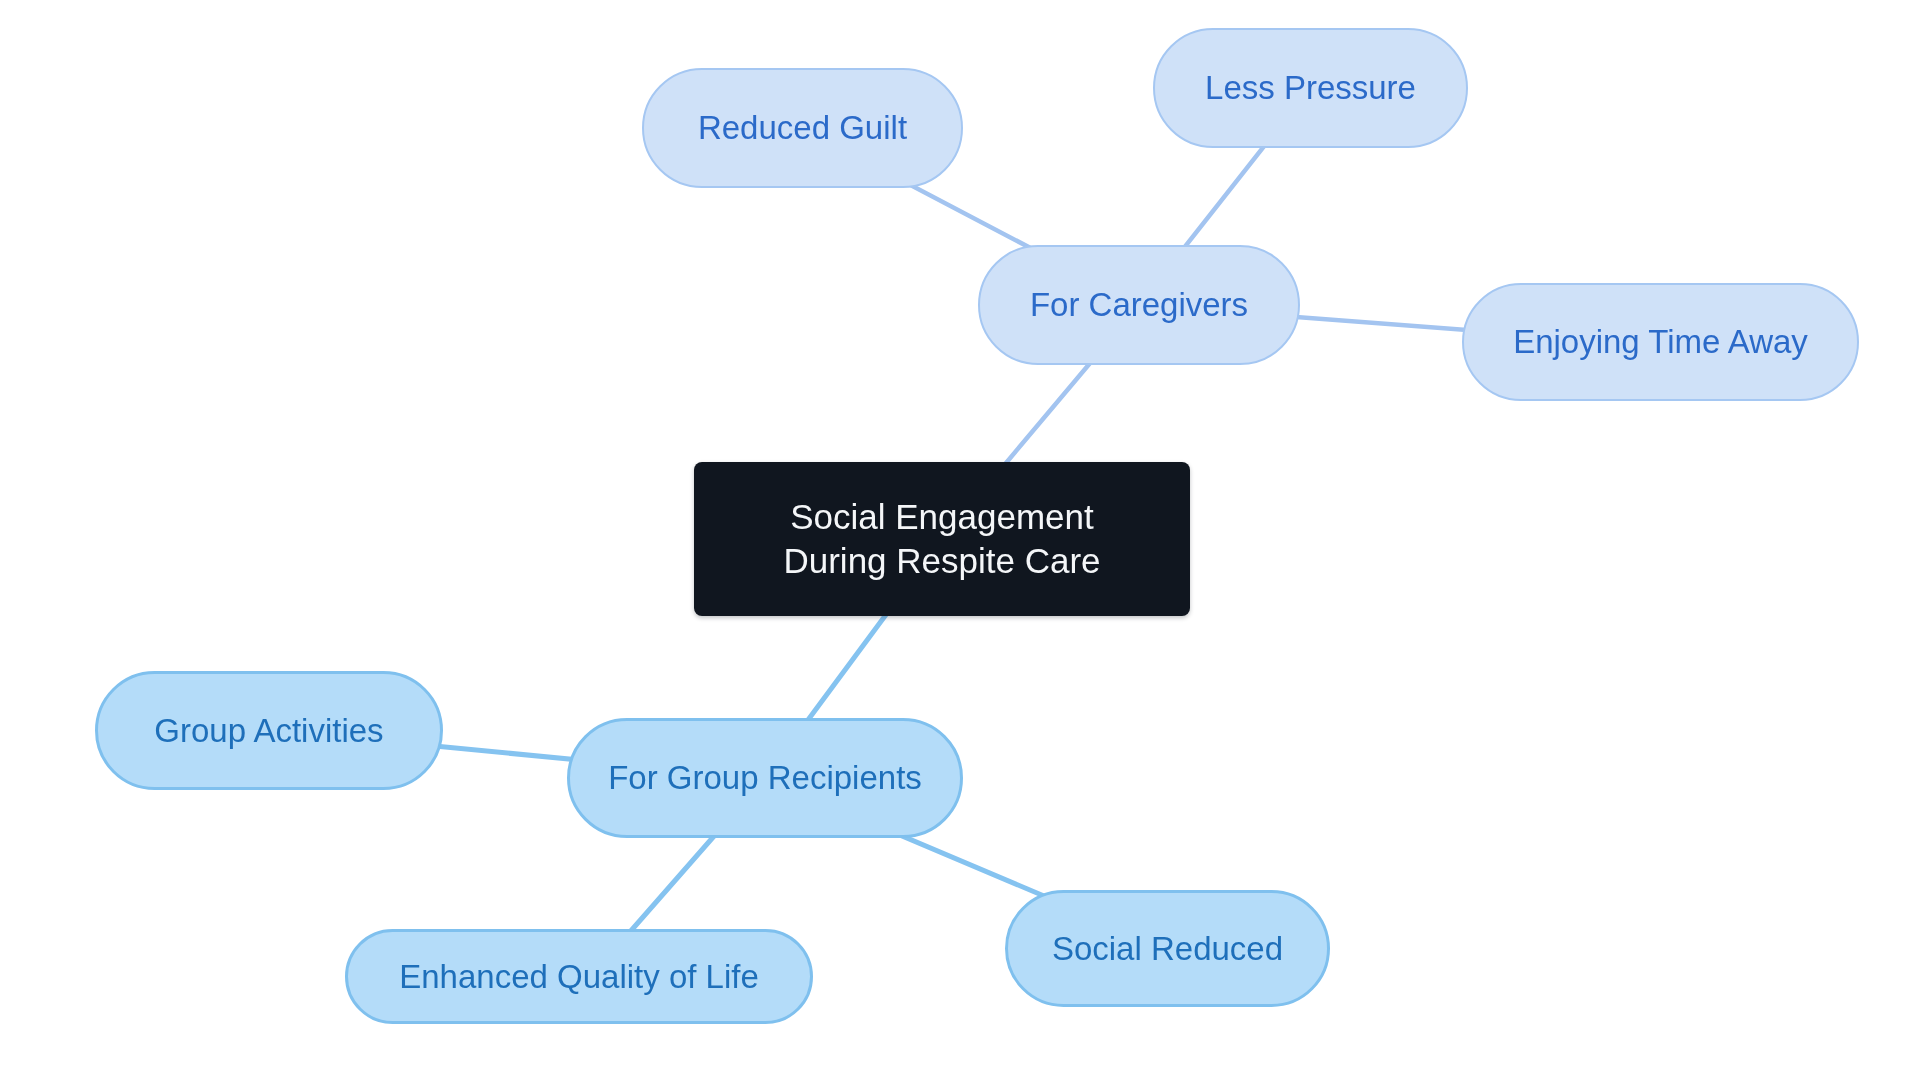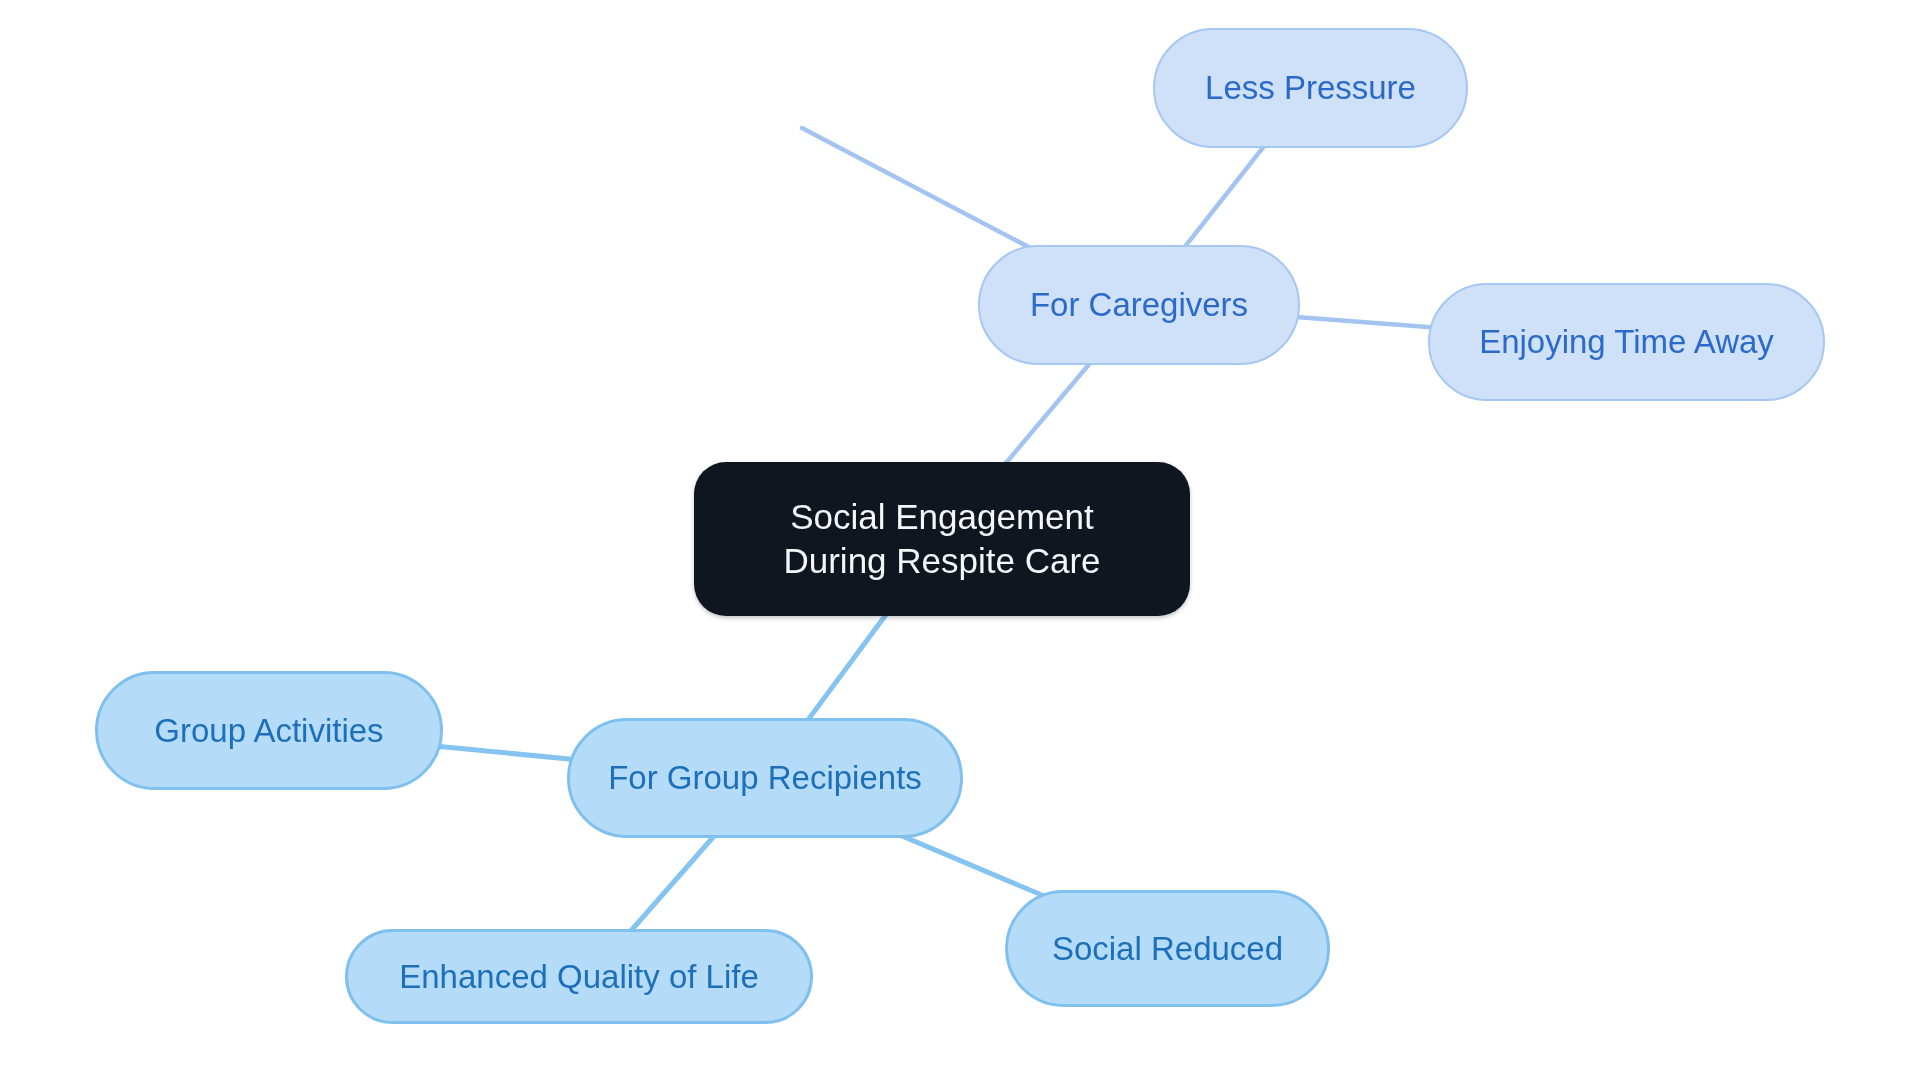--- a/index.html
+++ b/index.html
@@ -41,21 +41,21 @@
     box-sizing: border-box;
     white-space: nowrap;
     cursor: pointer;
   }
 
   .node-root {
     left: 694px; top: 462px;
     width: 496px; height: 154px;
     background: var(--root-fill);
     color: var(--root-text);
-    border-radius: 32px;
+    border-radius: 8px;
     font-size: 35px;
     line-height: 44px;
     white-space: normal;
     padding: 0 47px;
     box-shadow: 0 2px 4px rgba(16,22,31,0.25);
   }
 
   .node-b1 {
     background: var(--branch1-fill);
     border: 2px solid var(--branch1-border);
@@ -67,21 +67,21 @@
     background: var(--branch2-fill);
     border: 3px solid var(--branch2-border);
     color: var(--branch2-text);
     border-radius: 60px;
     font-size: 33px;
   }
 
   .node-caregivers        { left: 978px;  top: 245px; width: 322px; height: 120px; text-align: right; }
   .node-reduced-guilt     { left: 642px;  top: 68px;  width: 321px; height: 120px; }
   .node-less-pressure     { left: 1153px; top: 28px;  width: 315px; height: 120px; }
-  .node-enjoying-time     { left: 1428px; top: 283px; width: 397px; height: 118px; }
+  .node-enjoying-time     { left: 1462px; top: 283px; width: 397px; height: 118px; }
 
   .node-recipients        { left: 567px;  top: 718px; width: 396px; height: 120px; }
   .node-group-activities  { left: 95px;   top: 671px; width: 348px; height: 119px; }
   .node-enhanced-qol      { left: 345px;  top: 929px; width: 468px; height: 95px; }
   .node-social-outings    { left: 1005px; top: 890px; width: 325px; height: 117px; }
 </style>
 </head>
 <body>
 
 <div class="canvas">
@@ -100,20 +100,23 @@
   </svg>
 
   <div class="node node-root">
     <span>Social Engagement During Respite Care</span>
   </div>
 
   <div class="node node-b1 node-caregivers">
     <span>For Caregivers</span>
   </div>
 
+  <div class="node node-b1 node-reduced-guilt">
+    <span>Reduced Guilt</span>
+  </div>
 
   <div class="node node-b1 node-less-pressure">
     <span>Less Pressure</span>
   </div>
 
   <div class="node node-b1 node-enjoying-time">
     <span>Enjoying Time Away</span>
   </div>
 
   <div class="node node-b2 node-recipients">

